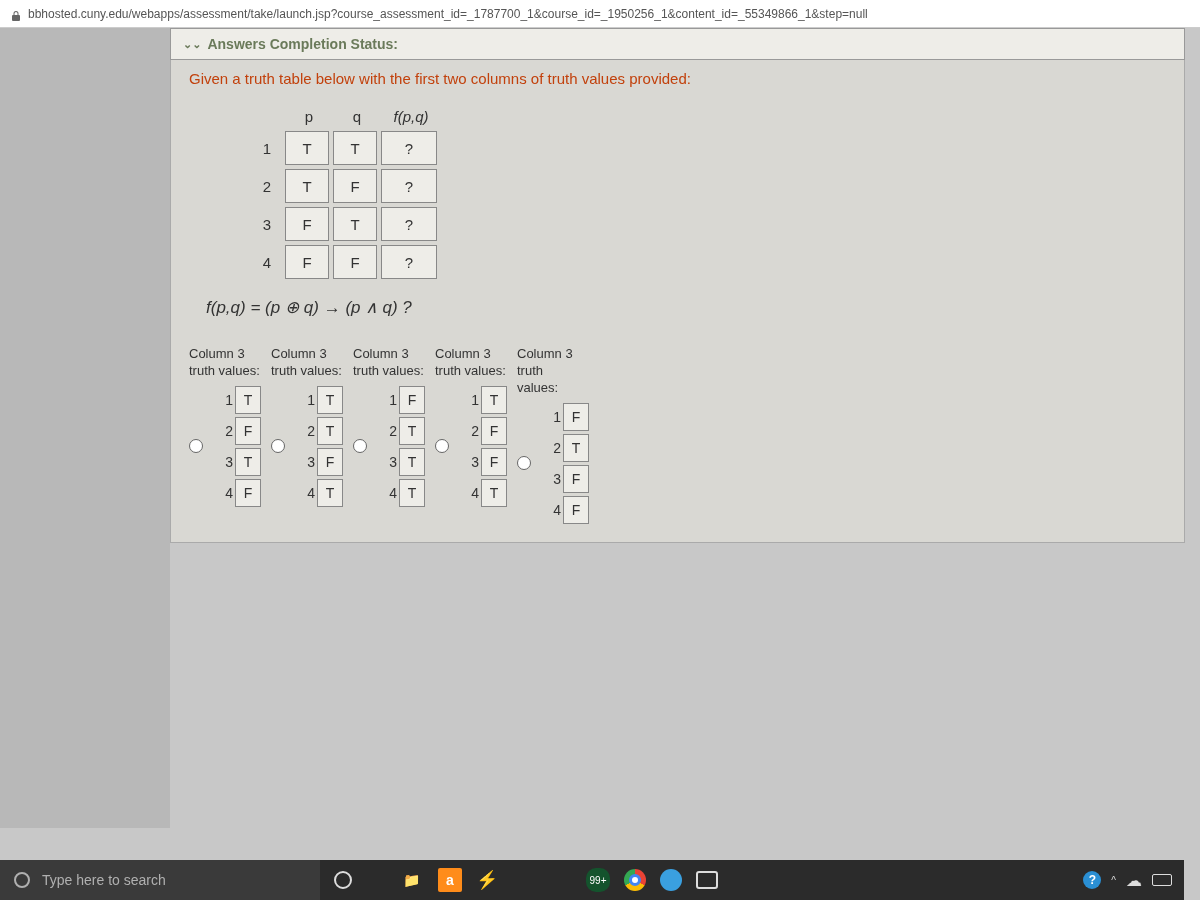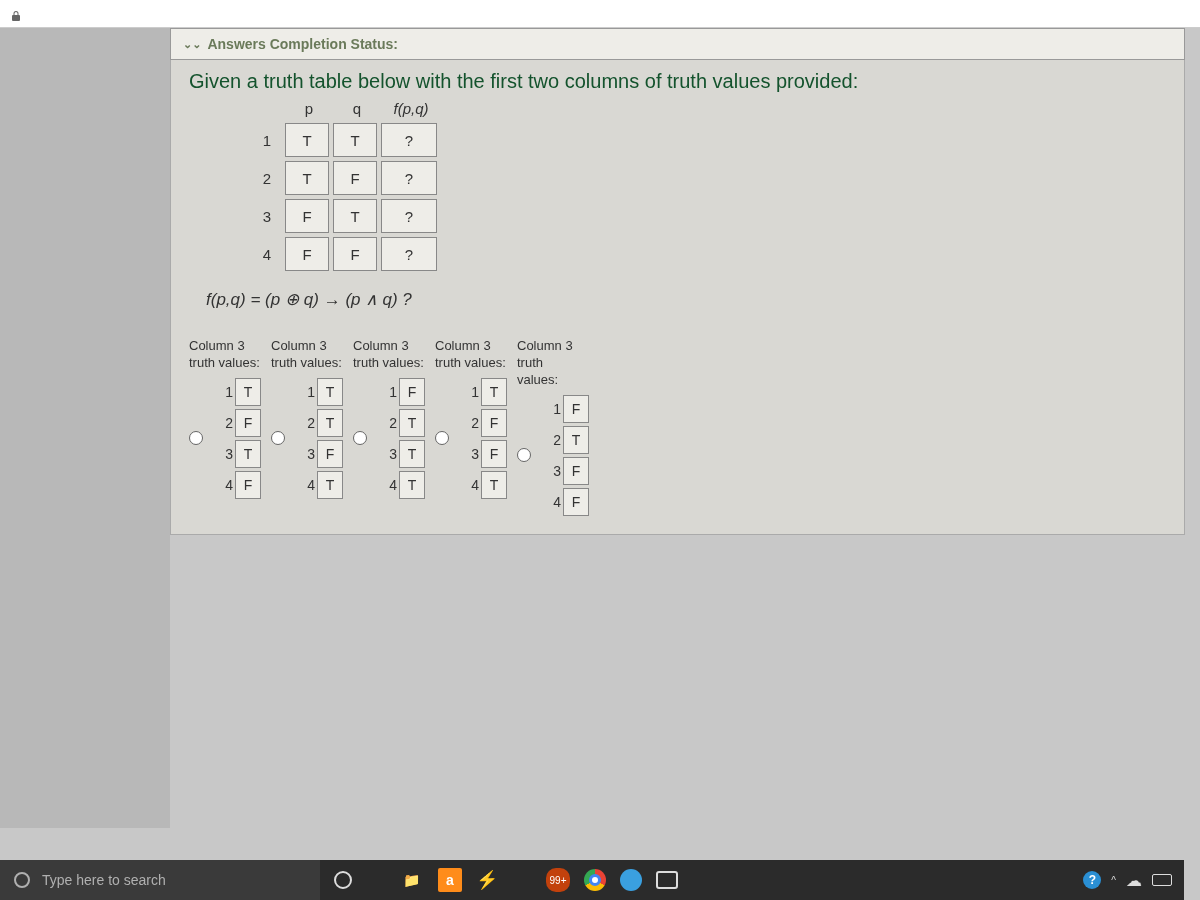--- a/index.html
+++ b/index.html
@@ -11,21 +11,21 @@
 .url { font-size: 12px; color: #555; }
 
 .sidebar-fill { position: absolute; left: 0; top: 28px; width: 170px; height: 800px; background: #b8b8b8; }
 
 .content-wrapper { position: absolute; left: 170px; right: 15px; top: 28px; background: #d4d3cf; padding: 0; }
 
 .status-bar { background: #eeede8; border: 1px solid #999; margin: 0; padding: 7px 12px; color: #6a7a5a; font-size: 14px; font-weight: bold; display: flex; align-items: center; }
 .status-bar .chev { margin-right: 6px; font-size: 11px; }
 
 .question-area { background: #d9d8d3; padding: 10px 18px 18px 18px; border: 1px solid #aaa; border-top: none; }
-.prompt-text { color: #14532d; font-size: 20px; }
+.prompt-text { color: #c2410c; font-size: 15px; margin-bottom: 14px; }
 
 .tt-wrap { margin-left: 60px; margin-bottom: 18px; }
 .tt-head { display: flex; }
 .tt-head .hcell { width: 48px; height: 30px; display: flex; align-items: center; justify-content: center; font-size: 15px; color: #333; }
 .tt-head .hcell.rownum { width: 36px; }
 .tt-head .hcell.fpq { width: 60px; font-style: italic; text-align: center; }
 
 .tt-row { display: flex; align-items: center; margin-bottom: 4px; }
 .tt-row .rownum { width: 36px; text-align: center; font-size: 15px; color: #333; }
 .tt-row .cell { width: 44px; height: 34px; border: 1px solid #888; background: #eeede8; display: flex; align-items: center; justify-content: center; font-size: 15px; color: #333; margin-right: 4px; }
@@ -54,40 +54,41 @@
 .search-box .o-icon { width: 16px; height: 16px; border: 2px solid #b0b0b0; border-radius: 50%; margin-right: 12px; }
 .tb-icons { display: flex; align-items: center; gap: 14px; margin-left: 14px; }
 .tb-icon { width: 24px; height: 24px; display: flex; align-items: center; justify-content: center; color: #ddd; font-size: 14px; }
 .tb-icon.circle { border: 2px solid #ddd; border-radius: 50%; width: 18px; height: 18px; }
 .tb-icon.box { width: 20px; height: 16px; display: flex; flex-direction: column; justify-content: space-between; }
 .tb-icon.box span { height: 2px; background: #ddd; }
 .tb-icon.a { background: #ff8c1a; color: #fff; width: 24px; height: 24px; font-weight: bold; border-radius: 2px; }
 .tb-icon.bolt { color: #4aa3ff; font-size: 18px; }
 .tb-icon.grid { display: grid; grid-template-columns: 1fr 1fr; grid-template-rows: 1fr 1fr; gap: 2px; width: 18px; height: 18px; }
 .tb-icon.grid span { background: #7aa7e0; }
-.tb-icon.badge { background: #c2410c; border-radius: 10px; padding: 2px 6px; font-size: 10px; color: #fff; }
+.tb-icon.badge { background: #14532d; border-radius: 10px; padding: 2px 6px; font-size: 10px; color: #fff; margin-left: 40px; }
 .tb-icon.chrome { width: 22px; height: 22px; border-radius: 50%; background: conic-gradient(#ea4335 0 120deg, #fbbc05 120deg 240deg, #34a853 240deg 360deg); position: relative; }
 .tb-icon.chrome::after { content: ''; position: absolute; inset: 5px; background: #fff; border-radius: 50%; border: 3px solid #4285f4; }
 .tb-icon.blue { width: 22px; height: 22px; border-radius: 50%; background: #3aa0e0; }
 .tb-icon.msg { width: 22px; height: 18px; border: 2px solid #ddd; border-radius: 3px; }
 .tray { margin-left: auto; display: flex; align-items: center; gap: 10px; padding-right: 12px; color: #ddd; font-size: 12px; }
 .tray .q-icon { width: 18px; height: 18px; border-radius: 50%; background: #2a8fd4; color: #fff; display: flex; align-items: center; justify-content: center; font-weight: bold; font-size: 12px; }
 .tray .caret { font-size: 10px; }
 .tray .cloud { font-size: 16px; }
 .tray .batt { width: 20px; height: 12px; border: 1px solid #ddd; border-radius: 2px; }
 </style>
 </head>
 <body>
 
 <div class="browser-bar">
   <span class="lock-icon">
     <svg viewBox="0 0 24 24">
         <path d="M12 2a5 5 0 0 0-5 5v3H6a2 2 0 0 0-2 2v8a2 2 0 0 0 2 2h12a2 2 0 0 0 2-2v-8a2 2 0 0 0-2-2h-1V7a5 5 0 0 0-5-5zm-3 5a3 3 0 1 1 6 0v3H9z"></path>
       </svg>
   </span>
+  <span class="url">bbhosted.cuny.edu/webapps/assessment/take/launch.jsp?course_assessment_id=_1787700_1&amp;course_id=_1950256_1&amp;content_id=_55349866_1&amp;step=null</span>
 </div>
 
 <div class="sidebar-fill"></div>
 
 <div class="content-wrapper">
   <div class="status-bar">
     <span class="chev">⌄⌄</span>
     <span>Answers Completion Status:</span>
   </div>
 

